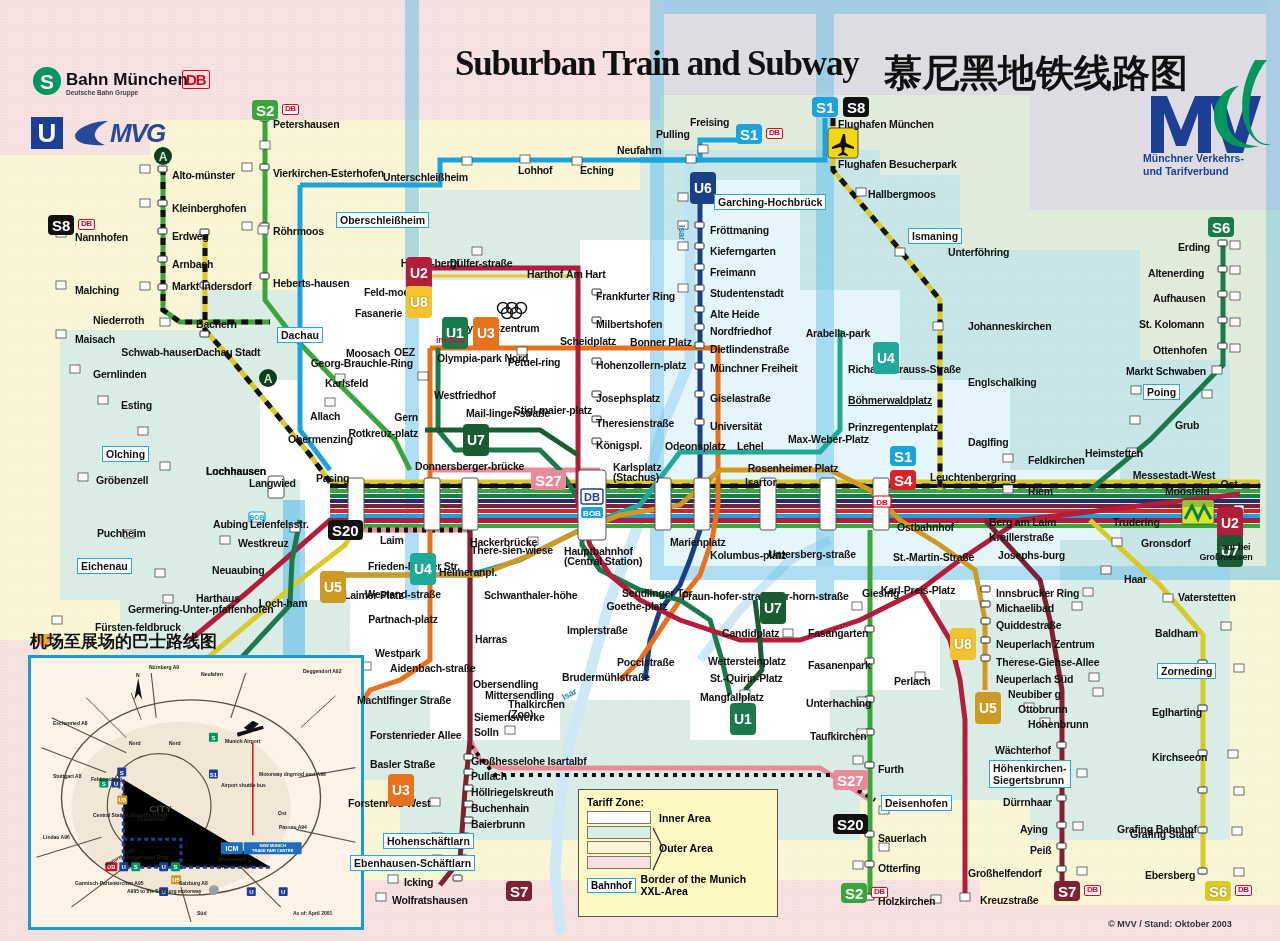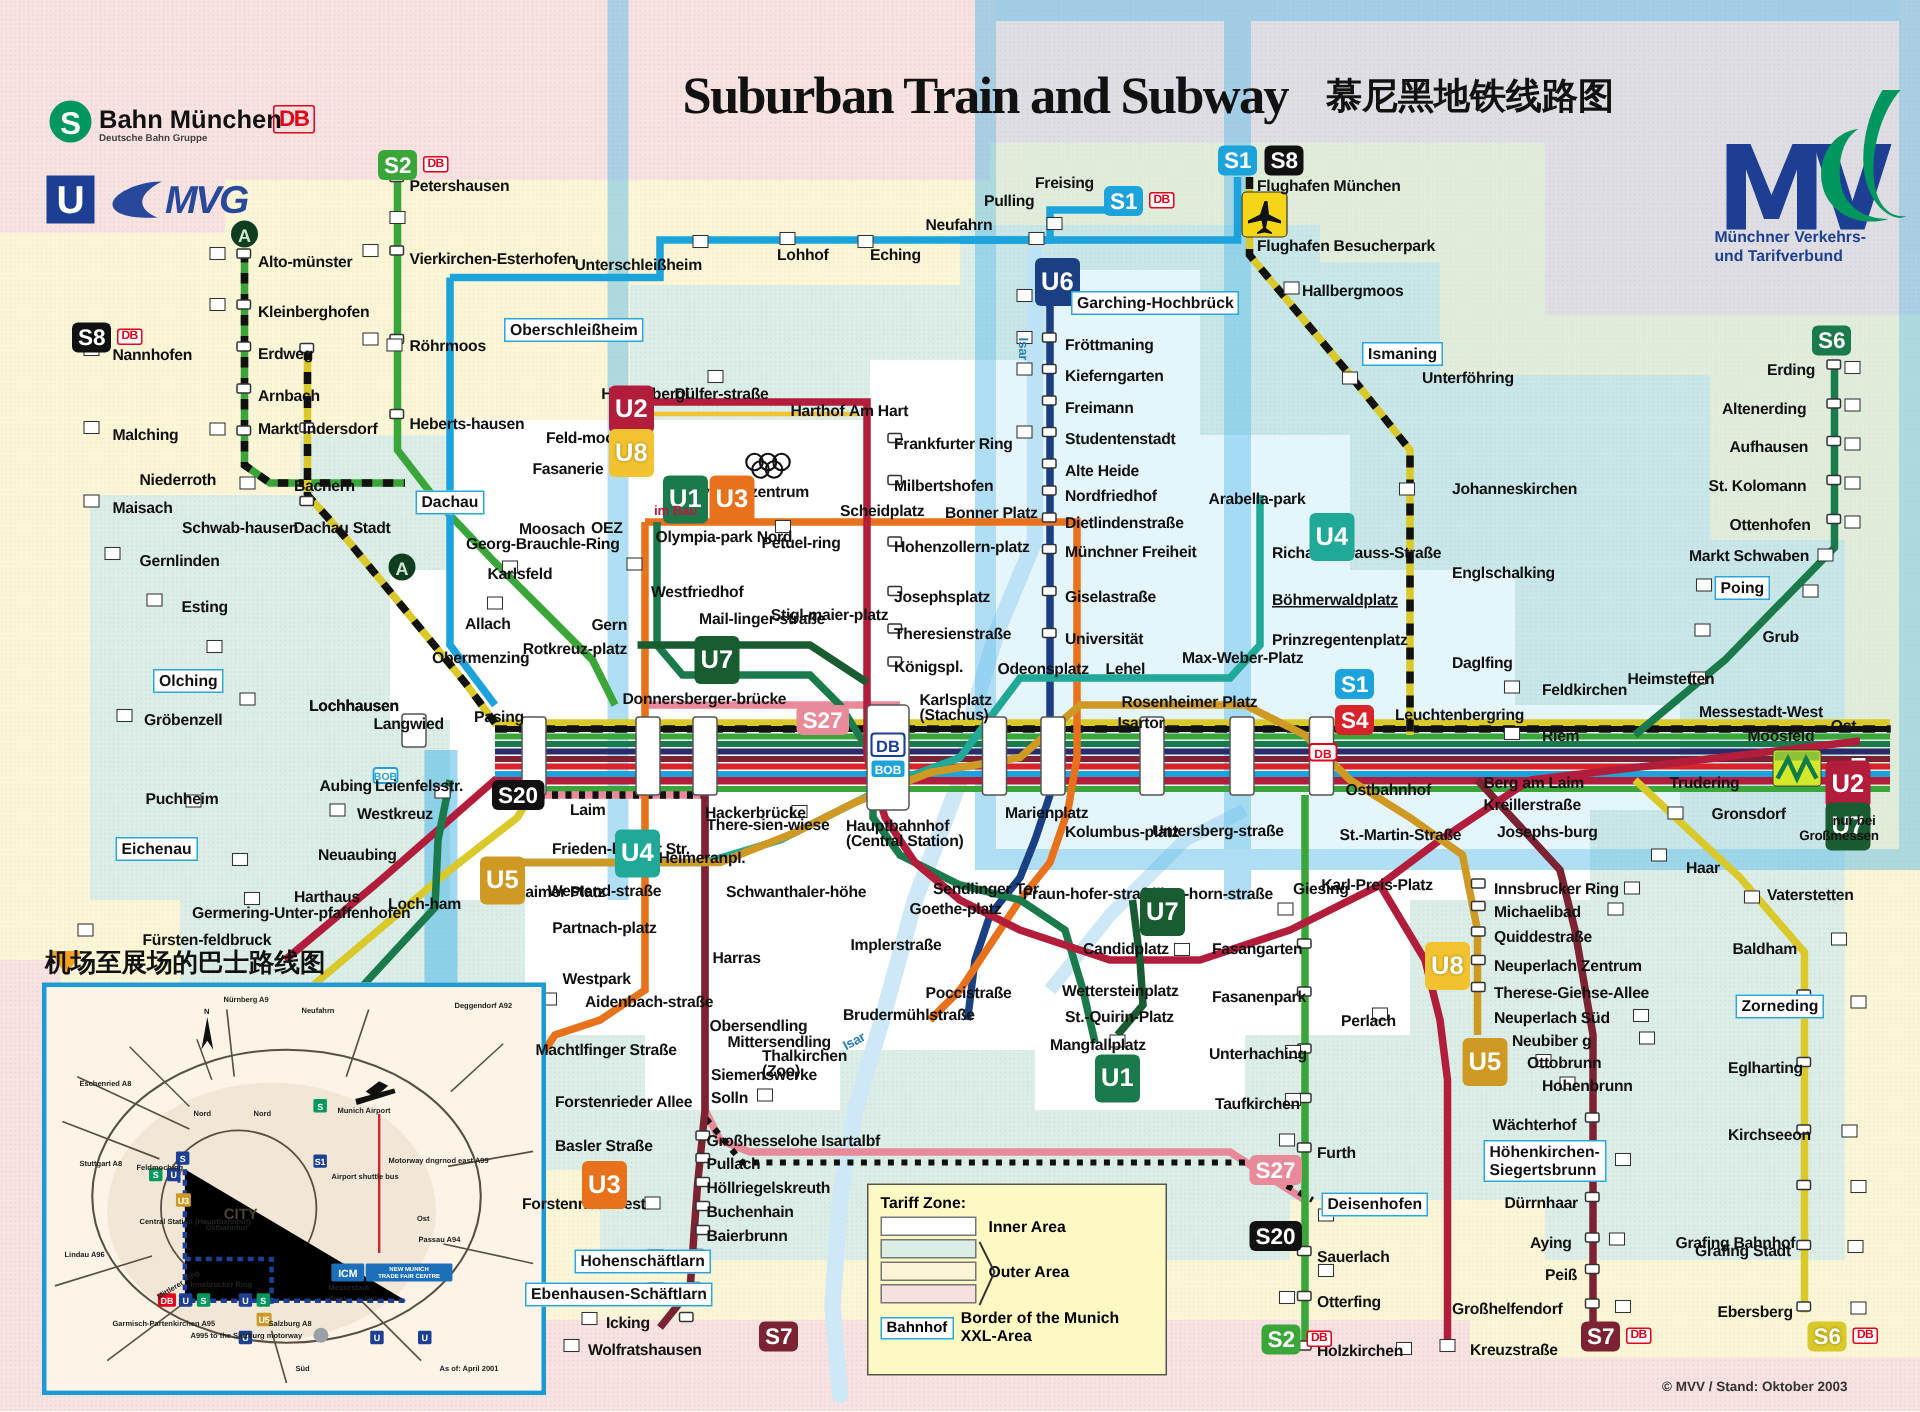--- a/index.html
+++ b/index.html
@@ -29,21 +29,21 @@
   
   .badge {
     position:absolute;
     font-family:"Liberation Sans", sans-serif;
     font-weight:bold;
     color:#fff;
     display:flex; align-items:center; justify-content:center;
     border-radius:4px;
     letter-spacing:0px;
   }
-  .badge.u { border-radius:4px; font-size:17px; height:32px; padding:0 4px; }
+  .badge.u { border-radius:4px; font-size:14px; height:32px; padding:0 4px; }
   .badge.s { border-radius:4px; font-size:15px; height:20px; padding:0 4px; }
 
   .dbbadge {
     position:absolute; font-size:8px; font-weight:bold; color:#e2001a;
     border:1.2px solid #e2001a; border-radius:2px; padding:0 2px;
     background:#fff; letter-spacing:-0.5px; line-height:1.1;
   }
   .boxname {
     position:absolute;
     background:#fff; border:1.4px solid #2ba6d8;
@@ -78,21 +78,21 @@
 
   
   #titleEN {
     position:absolute; left:455px; top:44px;
     font-size:35px; font-weight:bold; color:#111;
     font-family:"Liberation Serif", serif;
     letter-spacing:-1.2px;
   }
   #titleZH {
     position:absolute; left:884px; top:48px;
-    font-size:24px; font-weight:bold; color:#111;
+    font-size:38px; font-weight:bold; color:#111;
   }
   #copyright {
     position:absolute; left:1108px; top:919px;
     font-size:9px; font-weight:bold; color:#333;
   }
   
   #mvvlogo { position:absolute; left:1143px; top:58px; width:130px; height:100px; }
   #mvvsub { position:absolute; left:1143px; top:152px; font-size:10.5px; font-weight:bold; color:#1c3f94; line-height:1.25; }
   
   #sbLogo { position:absolute; left:32px; top:66px; }

